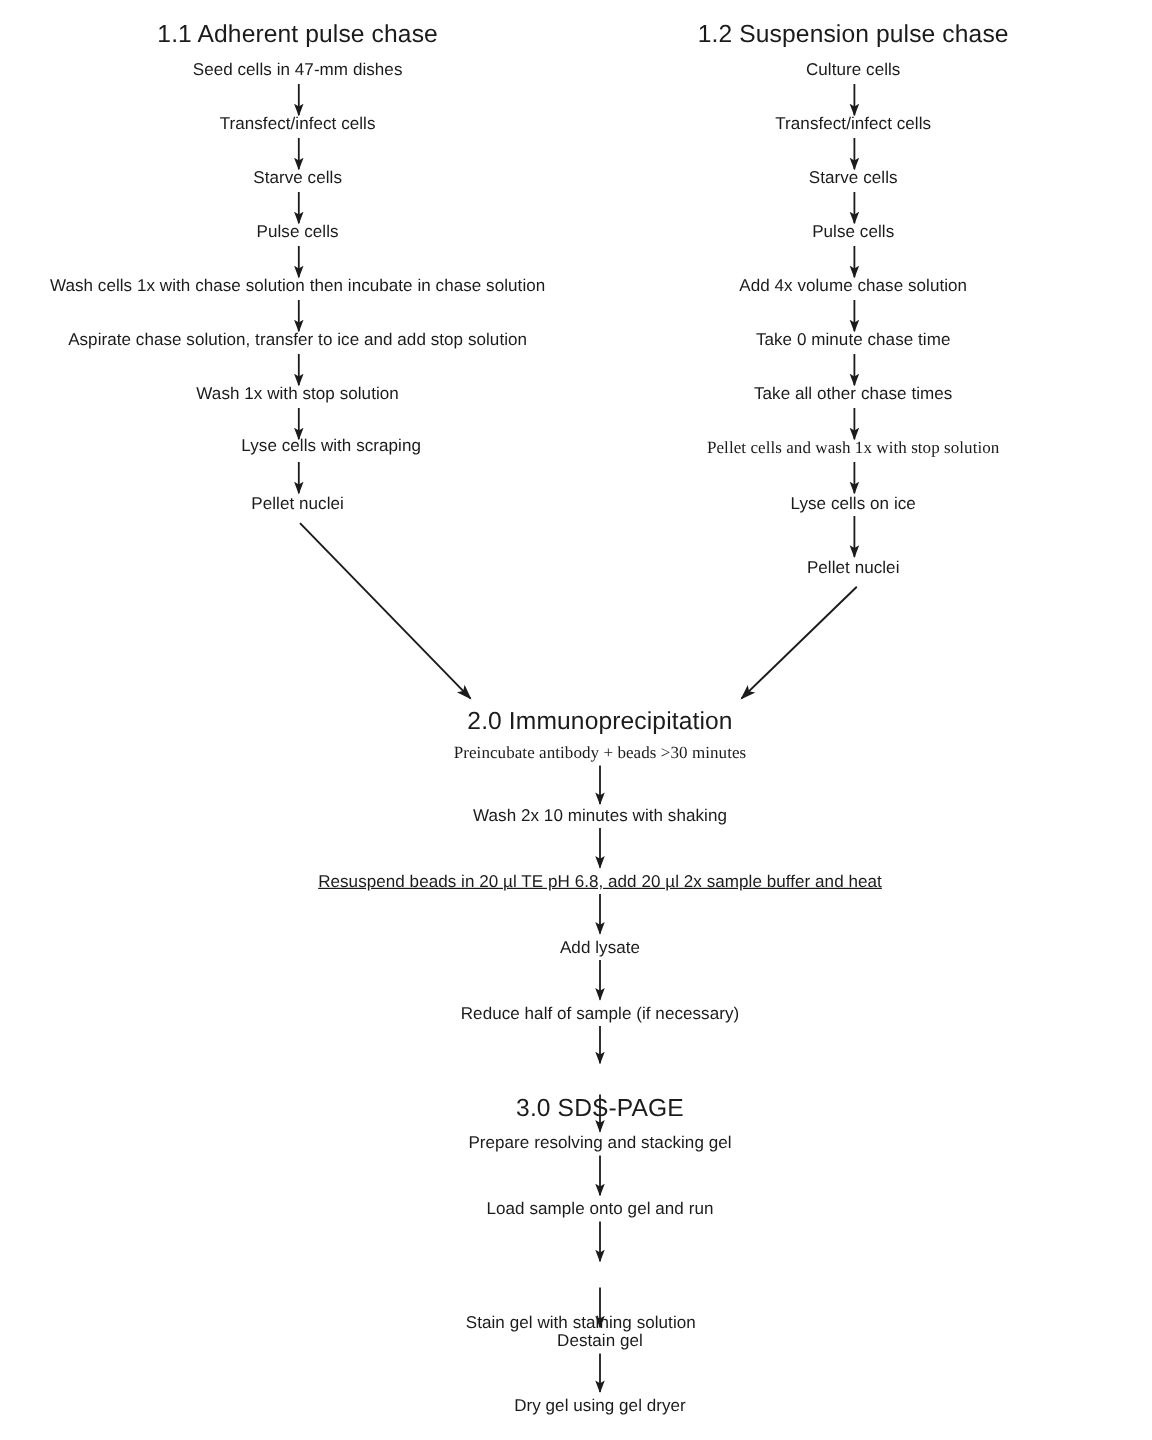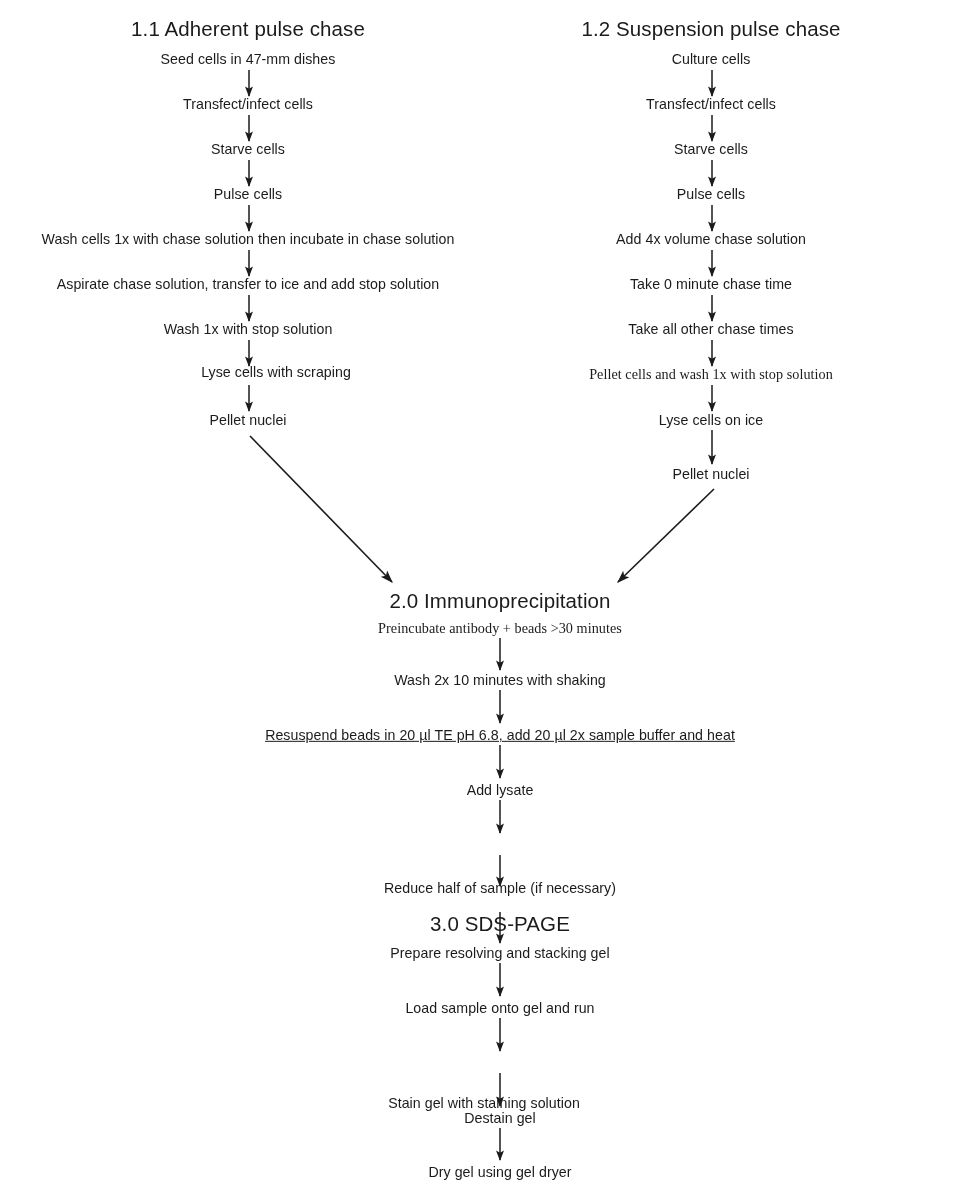--- a/index.html
+++ b/index.html
@@ -121,21 +121,21 @@
   <div class="node step" style="left:711px; top:374px;font-family:Liberation Serif, serif;">Pellet cells and wash 1x with stop solution</div>
   <div class="node step" style="left:711px; top:420px;">Lyse cells on ice</div>
   <div class="node step" style="left:711px; top:474px;">Pellet nuclei</div>
 
   <div class="node heading" style="left:500px; top:601px;">2.0 Immunoprecipitation</div>
 
   <div class="node step" style="left:500px; top:628px;font-family:Liberation Serif, serif;">Preincubate antibody + beads &gt;30 minutes</div>
   <div class="node step" style="left:500px; top:680px;">Wash 2x 10 minutes with shaking</div>
   <div class="node step" style="left:500px; top:735px;text-decoration:underline;">Resuspend beads in 20 µl TE pH 6.8, add 20 µl 2x sample buffer and heat</div>
   <div class="node step" style="left:500px; top:790px;">Add lysate</div>
-  <div class="node step" style="left:500px; top:845px;margin-top:43px;">Reduce half of sample (if necessary)</div>
+  <div class="node step" style="left:500px; top:845px;">Reduce half of sample (if necessary)</div>
 
   <div class="node heading" style="left:500px; top:898px;margin-top:26px;">3.0 SDS-PAGE</div>
 
   <div class="node step" style="left:500px; top:953px;">Prepare resolving and stacking gel</div>
   <div class="node step" style="left:500px; top:1008px;">Load sample onto gel and run</div>
   <div class="node step" style="left:484px; top:1063px;margin-top:40px;">Stain gel with staining solution</div>
   <div class="node step" style="left:500px; top:1118px;">Destain gel</div>
   <div class="node step" style="left:500px; top:1172px;">Dry gel using gel dryer</div>
 
 </div>

